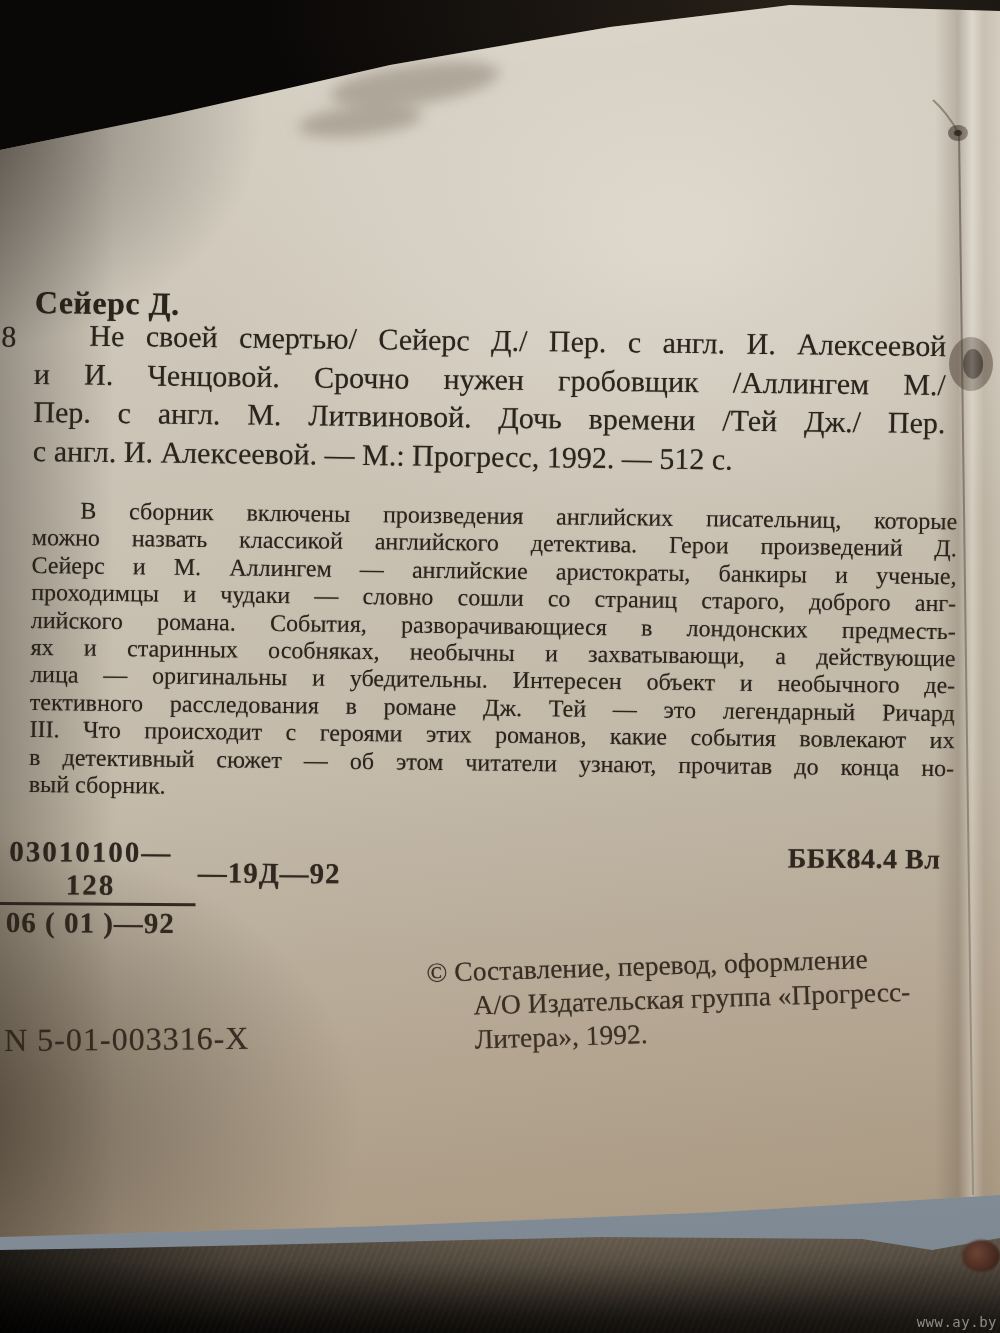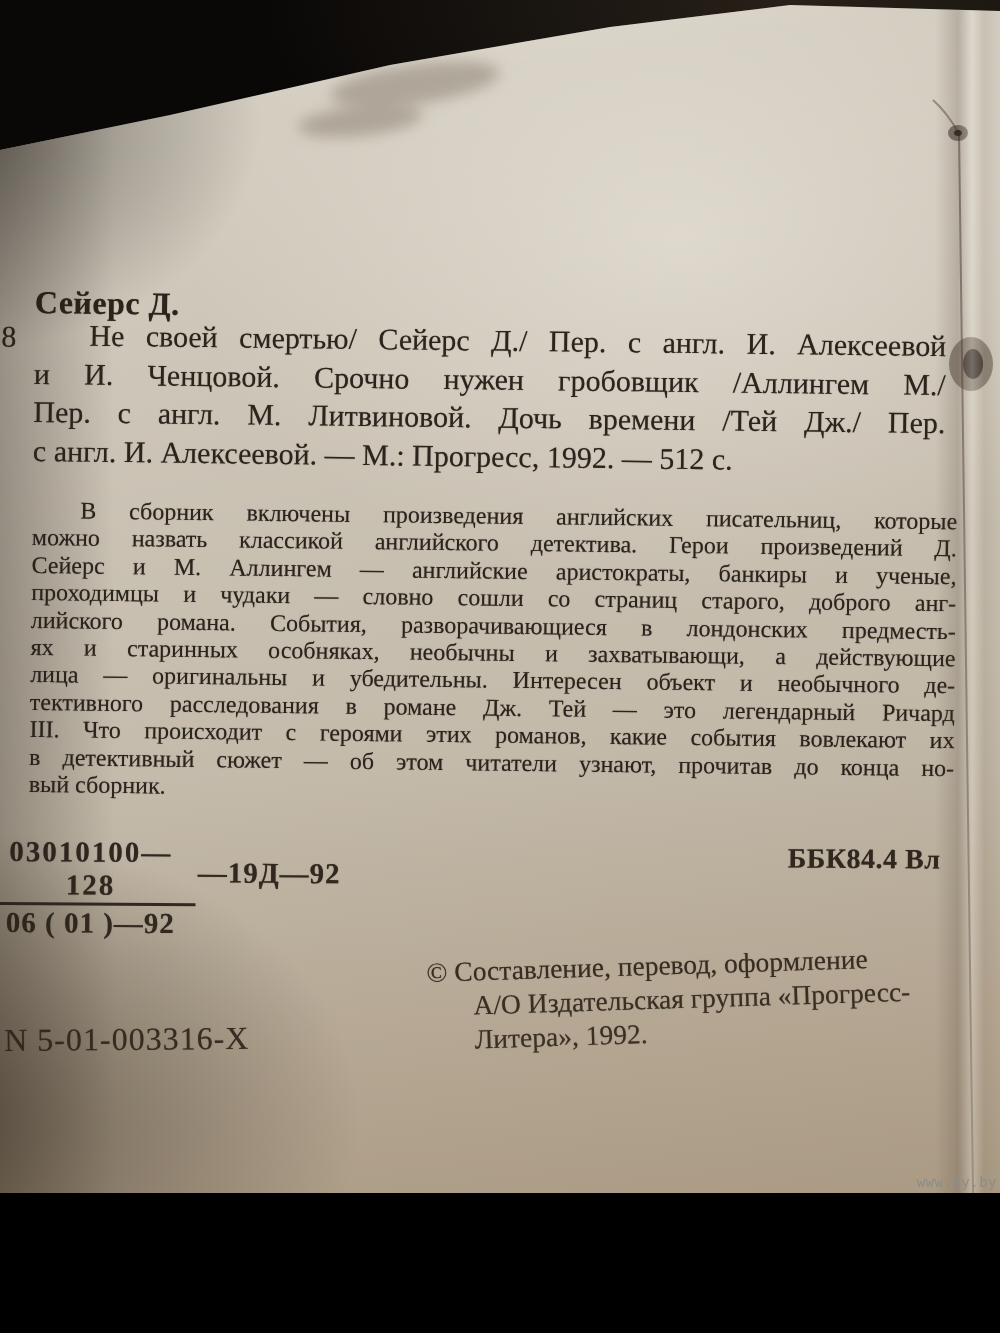--- a/index.html
+++ b/index.html
@@ -1,17 +1,17 @@
 <!DOCTYPE html>
 <html><head>
 <meta charset="utf-8">
 <style>
   html,body{margin:0;padding:0;background:#000;}
   .scene{
-    position:relative;width:1000px;height:1193px;overflow:hidden;
+    position:relative;width:1000px;height:1333px;overflow:hidden;
     background: radial-gradient(ellipse 900px 420px at 80% 0%, #282119 0%, rgba(40,33,26,0) 60%), #0a0807;
     font-family:"Liberation Serif","DejaVu Serif",serif;
   }
   .scene *{position:absolute;}
   
   .undersurface{
     left:0;top:1172px;width:1000px;height:161px;
     background:
       linear-gradient(90deg, rgba(0,0,0,.62) 0%, rgba(0,0,0,0) 24%),
       linear-gradient(180deg, rgba(0,0,0,0) 55%, rgba(0,0,0,.45) 92%),

